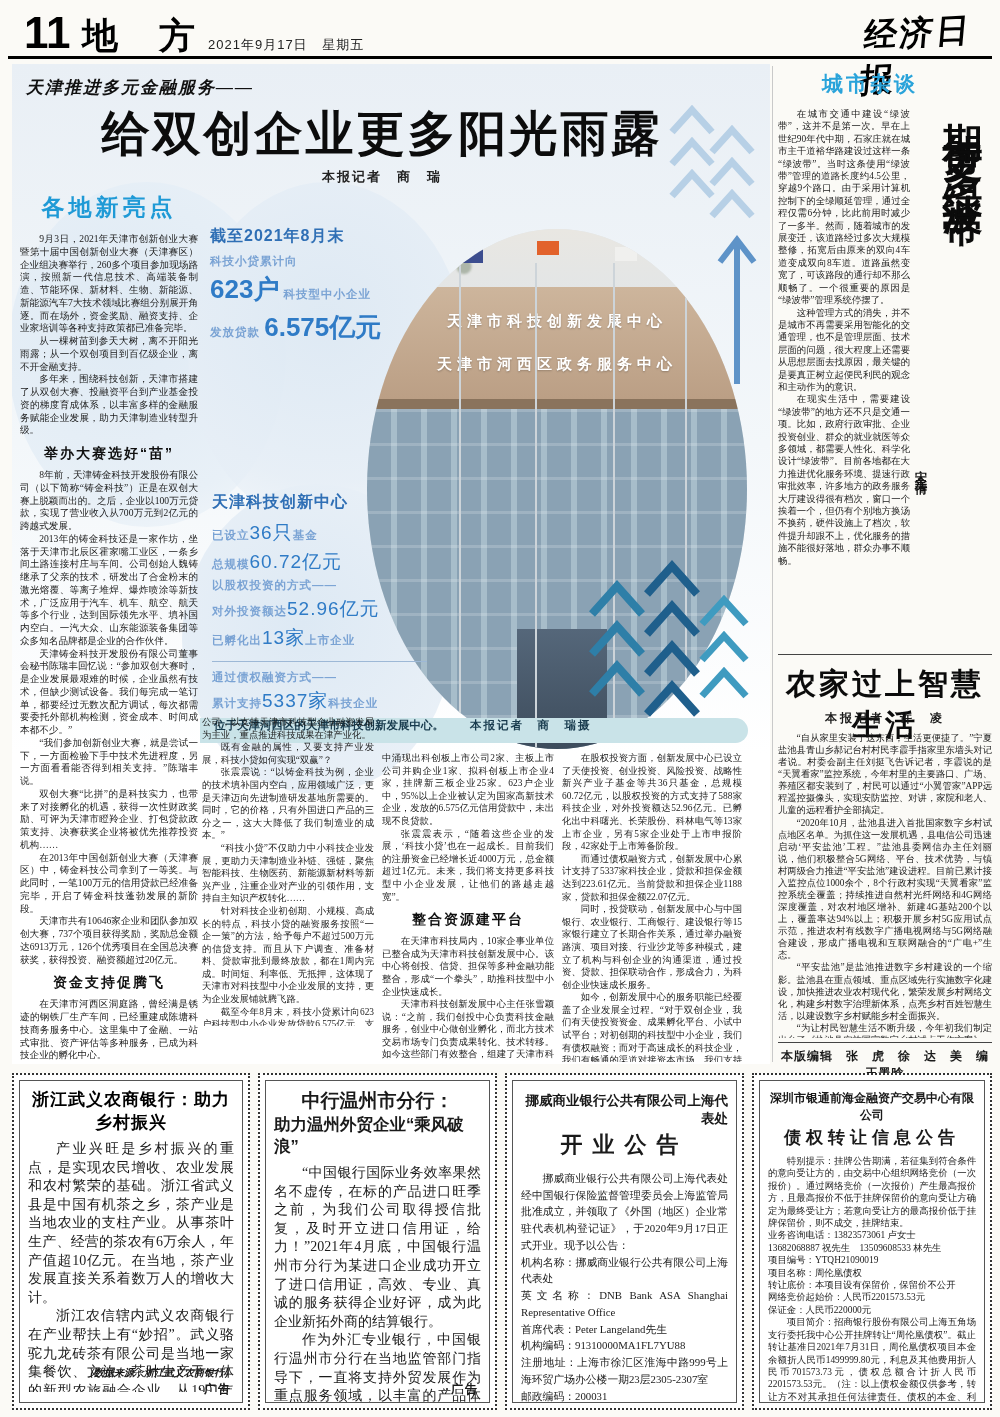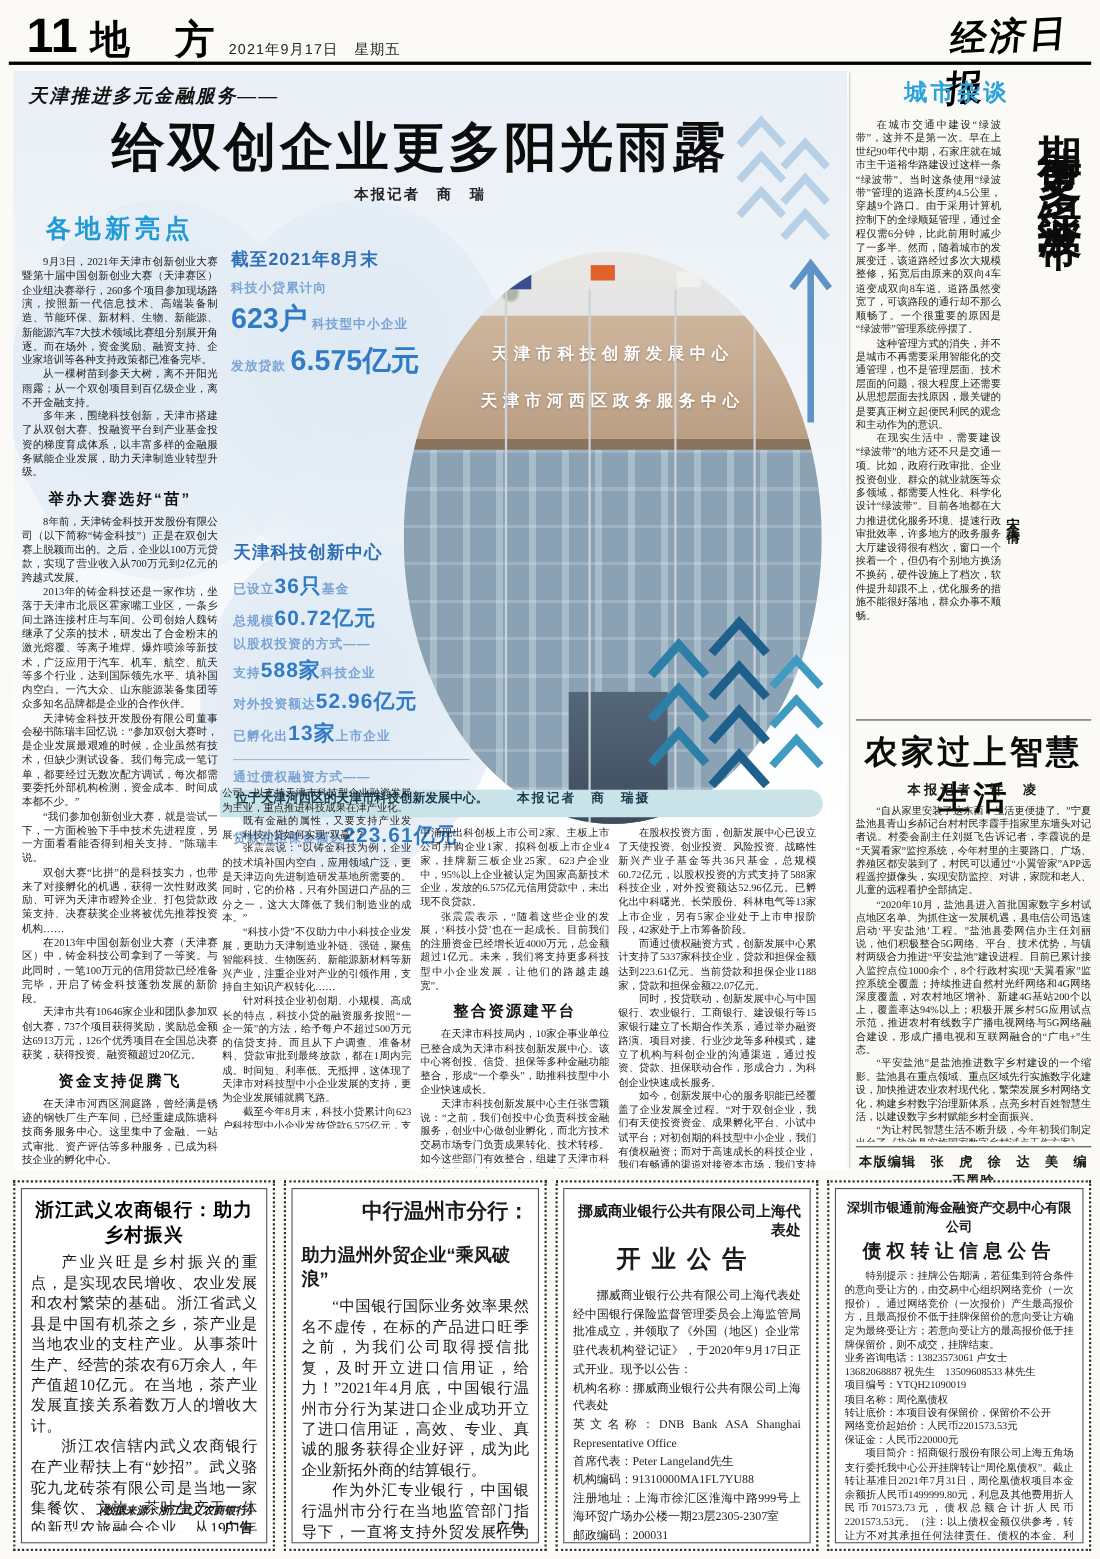--- a/index.html
+++ b/index.html
@@ -35,21 +35,21 @@
   .col3{left:370px;top:688px;width:172px;height:310px;font-size:9.4px;line-height:1.34}
   .col4{left:550px;top:688px;width:180px;height:310px;font-size:9.4px;line-height:1.34}
 
   
   .ig{position:absolute;font-family:"Liberation Sans",sans-serif}
   .ig1{left:198px;top:162px;width:220px}
   .ig2{left:200px;top:428px;width:245px}
   .ig-head{font-weight:900;font-size:16px;color:#2f6fb5;margin-bottom:7px;letter-spacing:1px}
   .ig-line{margin:3px 0;color:#7aa3d4;font-weight:bold;font-size:11.5px;letter-spacing:1px}
   .ig-big{font-weight:900;font-size:26px;color:#2f7bc6;letter-spacing:0}
-  .ig-mid{font-weight:700;font-size:19px;color:#2f7bc6}
+  .ig-mid{font-weight:400;font-size:19px;color:#2f7bc6}
   .ig-divider{width:215px;border-top:1px solid #9db8d6;margin:10px 0 8px}
 
   
   .photo{left:355px;top:165px;width:380px;height:520px;border-radius:50%;overflow:hidden;background:#dfe5e9}
   .photo-sky{position:absolute;left:0;top:0;width:100%;height:120px;background:linear-gradient(180deg,#e9e7e2,#dde4ea)}
   .branch{position:absolute;left:6px;top:6px;width:130px;height:90px;background:
     radial-gradient(circle at 20% 30%, rgba(90,110,80,.55) 0 6px, rgba(0,0,0,0) 7px),
     radial-gradient(circle at 45% 15%, rgba(90,110,80,.45) 0 8px, rgba(0,0,0,0) 9px),
     radial-gradient(circle at 70% 35%, rgba(90,110,80,.4) 0 7px, rgba(0,0,0,0) 8px);filter:blur(1px)}
   .photo-band{position:absolute;left:0;top:58px;width:100%;height:112px;background:linear-gradient(180deg,#cdb59c,#bb9f85);display:flex;flex-direction:column;justify-content:center;gap:24px}
@@ -80,21 +80,21 @@
   .slbyline{left:0;top:646px;width:214px;text-align:center;font:bold 12px "Liberation Serif",serif;letter-spacing:3px}
   .slbody{left:0;top:668px;width:214px;height:306px;font-size:9.3px;line-height:1.3}
   .pfooter{left:0;top:984px;width:214px;font:bold 12px "Liberation Serif",serif;text-align:center;letter-spacing:1px}
 
   
   .ads{left:12px;top:1073px;width:980px;height:337px}
   .ad{position:absolute;top:0;height:337px;border:2px dotted #333;background:#fff;padding:5px}
   .ad-inner{position:relative;width:100%;height:100%;border:1px solid #555;padding:7px 8px;overflow:hidden}
   .ad1{left:0;width:238px}.ad2{left:246px;width:239px}.ad3{left:493px;width:239px}.ad4{left:740px;width:240px}
   .ad-title{font:900 17px "Liberation Sans",sans-serif;text-align:center;letter-spacing:1px;color:#000;margin-bottom:6px}
-  .ad2 .t1{font:900 19px "Liberation Sans",sans-serif;text-align:right;margin-bottom:16px}
+  .ad2 .t1{font:900 19px "Liberation Sans",sans-serif;text-align:center;margin-bottom:0}
   .ad2 .t2{font:900 16.5px "Liberation Sans",sans-serif;text-align:left;margin-bottom:6px}
   .ad3 .t1{font:900 13.5px "Liberation Sans",sans-serif;text-align:right;margin:4px 0 2px}
   .ad3 .t2{font:900 22px "Liberation Sans",sans-serif;text-align:center;letter-spacing:10px;margin-bottom:10px}
   .ad4 .t1{font:900 12px "Liberation Sans",sans-serif;text-align:center;margin:2px 0}
   .ad4 .t2{font:900 17px "Liberation Sans",sans-serif;text-align:center;letter-spacing:5px;margin-bottom:6px}
   .ad-body{font-size:14px;line-height:1.33;overflow:hidden}
   .ad3 .ad-body{font-size:10.8px;line-height:1.55}
   .ad4 .ad-body{font-size:9.4px;line-height:1.32}
   .iline{text-align:justify;text-indent:0}
   .ad-src{position:absolute;right:8px;bottom:22px;font:bold italic 10px "Liberation Serif",serif}
@@ -211,21 +211,20 @@
       <span>发放贷款</span>
       <span class="ig-big">6.575亿元</span>
     </div>
   </div>
 
   <div class="ig ig2">
     <div class="ig-head">天津科技创新中心</div>
     <div class="ig-line"><span>已设立</span><span class="ig-mid">36只</span><span>基金</span></div>
     <div class="ig-line"><span>总规模</span><span class="ig-mid">60.72亿元</span></div>
     <div class="ig-line"><span>以股权投资的方式——</span></div>
-    <div class="ig-line"><span>支持</span><span class="ig-mid">588家</span><span>科技企业</span></div>
     <div class="ig-line"><span>对外投资额达</span><span class="ig-mid">52.96亿元</span></div>
     <div class="ig-line"><span>已孵化出</span><span class="ig-mid">13家</span><span>上市企业</span></div>
     <div class="ig-divider"></div>
     <div class="ig-line"><span>通过债权融资方式——</span></div>
     <div class="ig-line"><span>累计支持</span><span class="ig-mid">5337家</span><span>科技企业</span></div>
     <div class="ig-line"><span>贷款和担保金额达</span><span class="ig-mid">223.61亿元</span></div>
   </div>
 
   <div class="abs caption">
     <span>位于天津河西区的天津市科技创新发展中心。</span>

